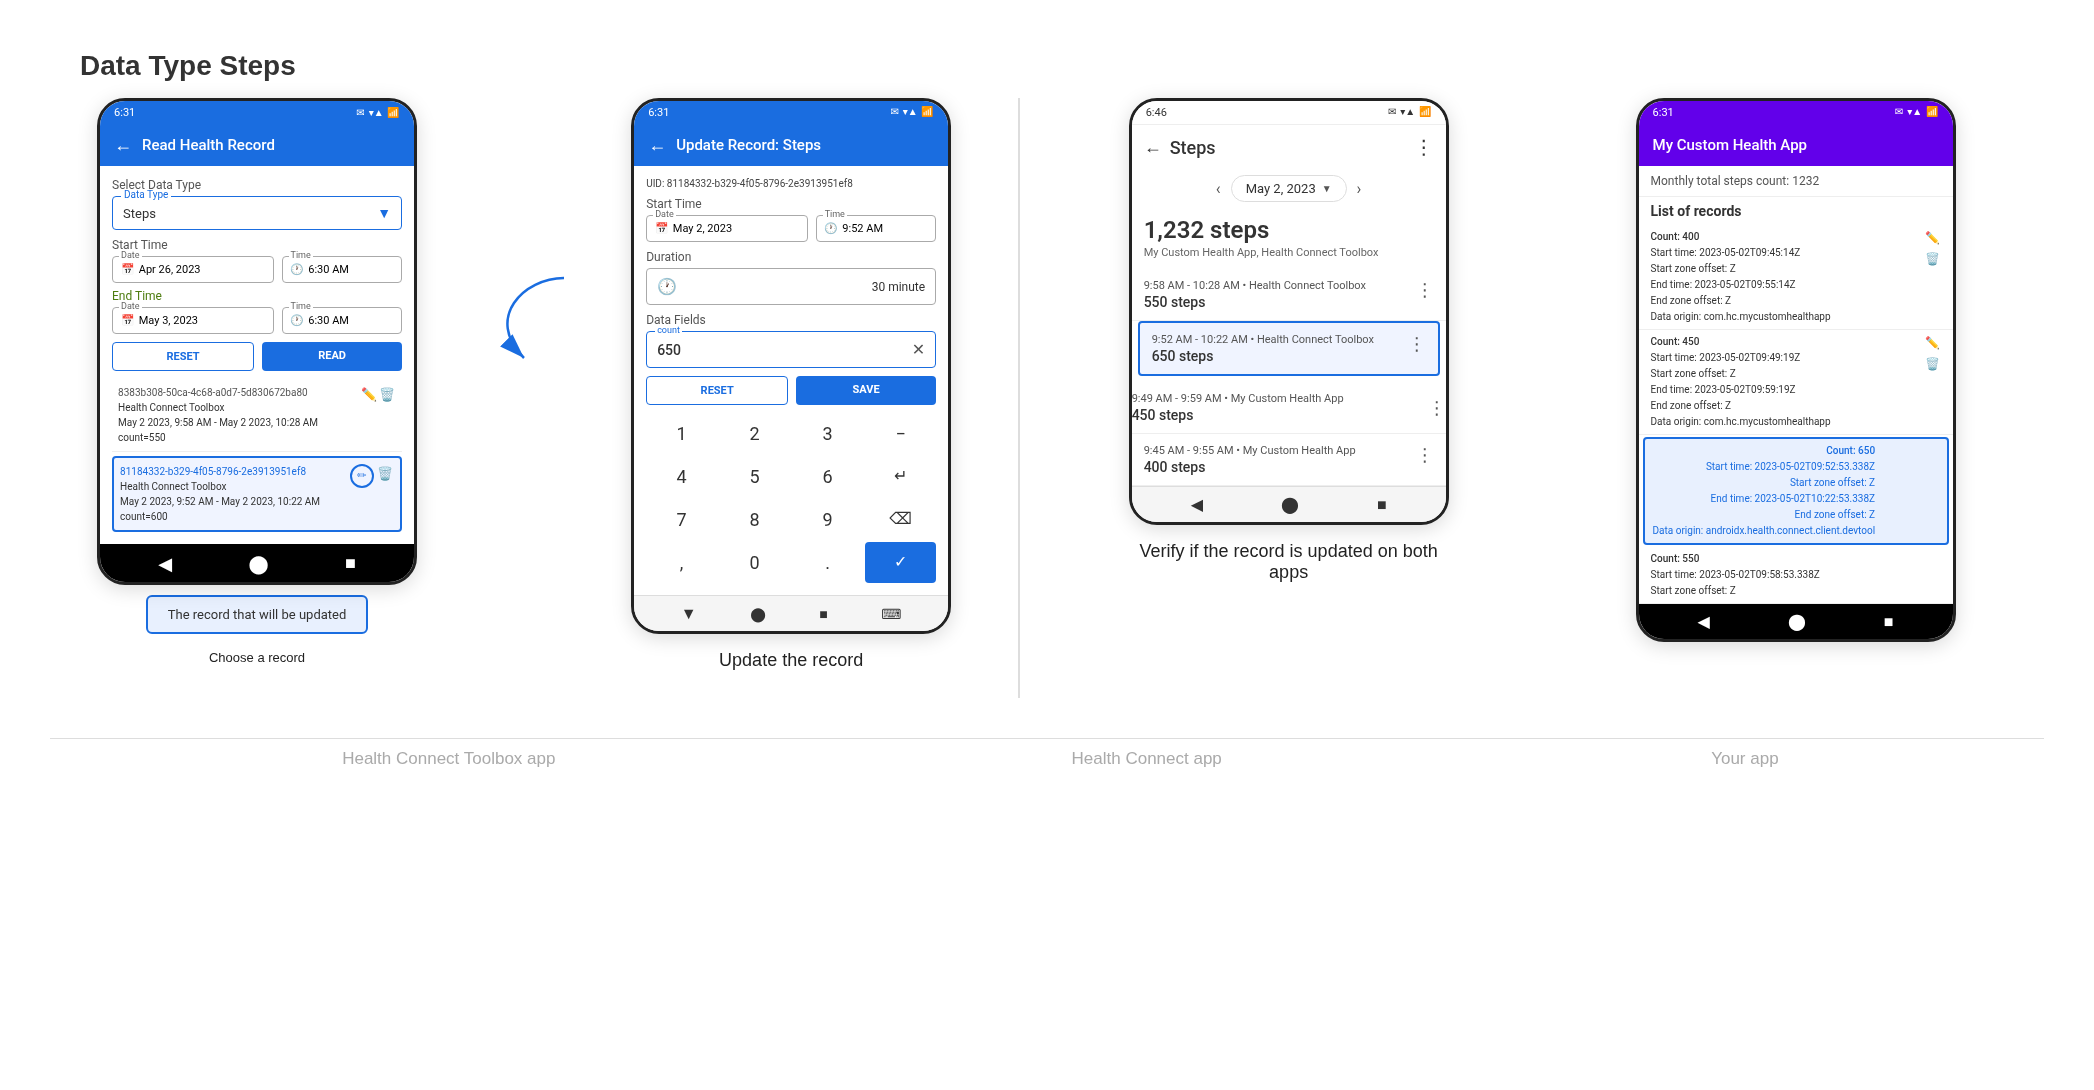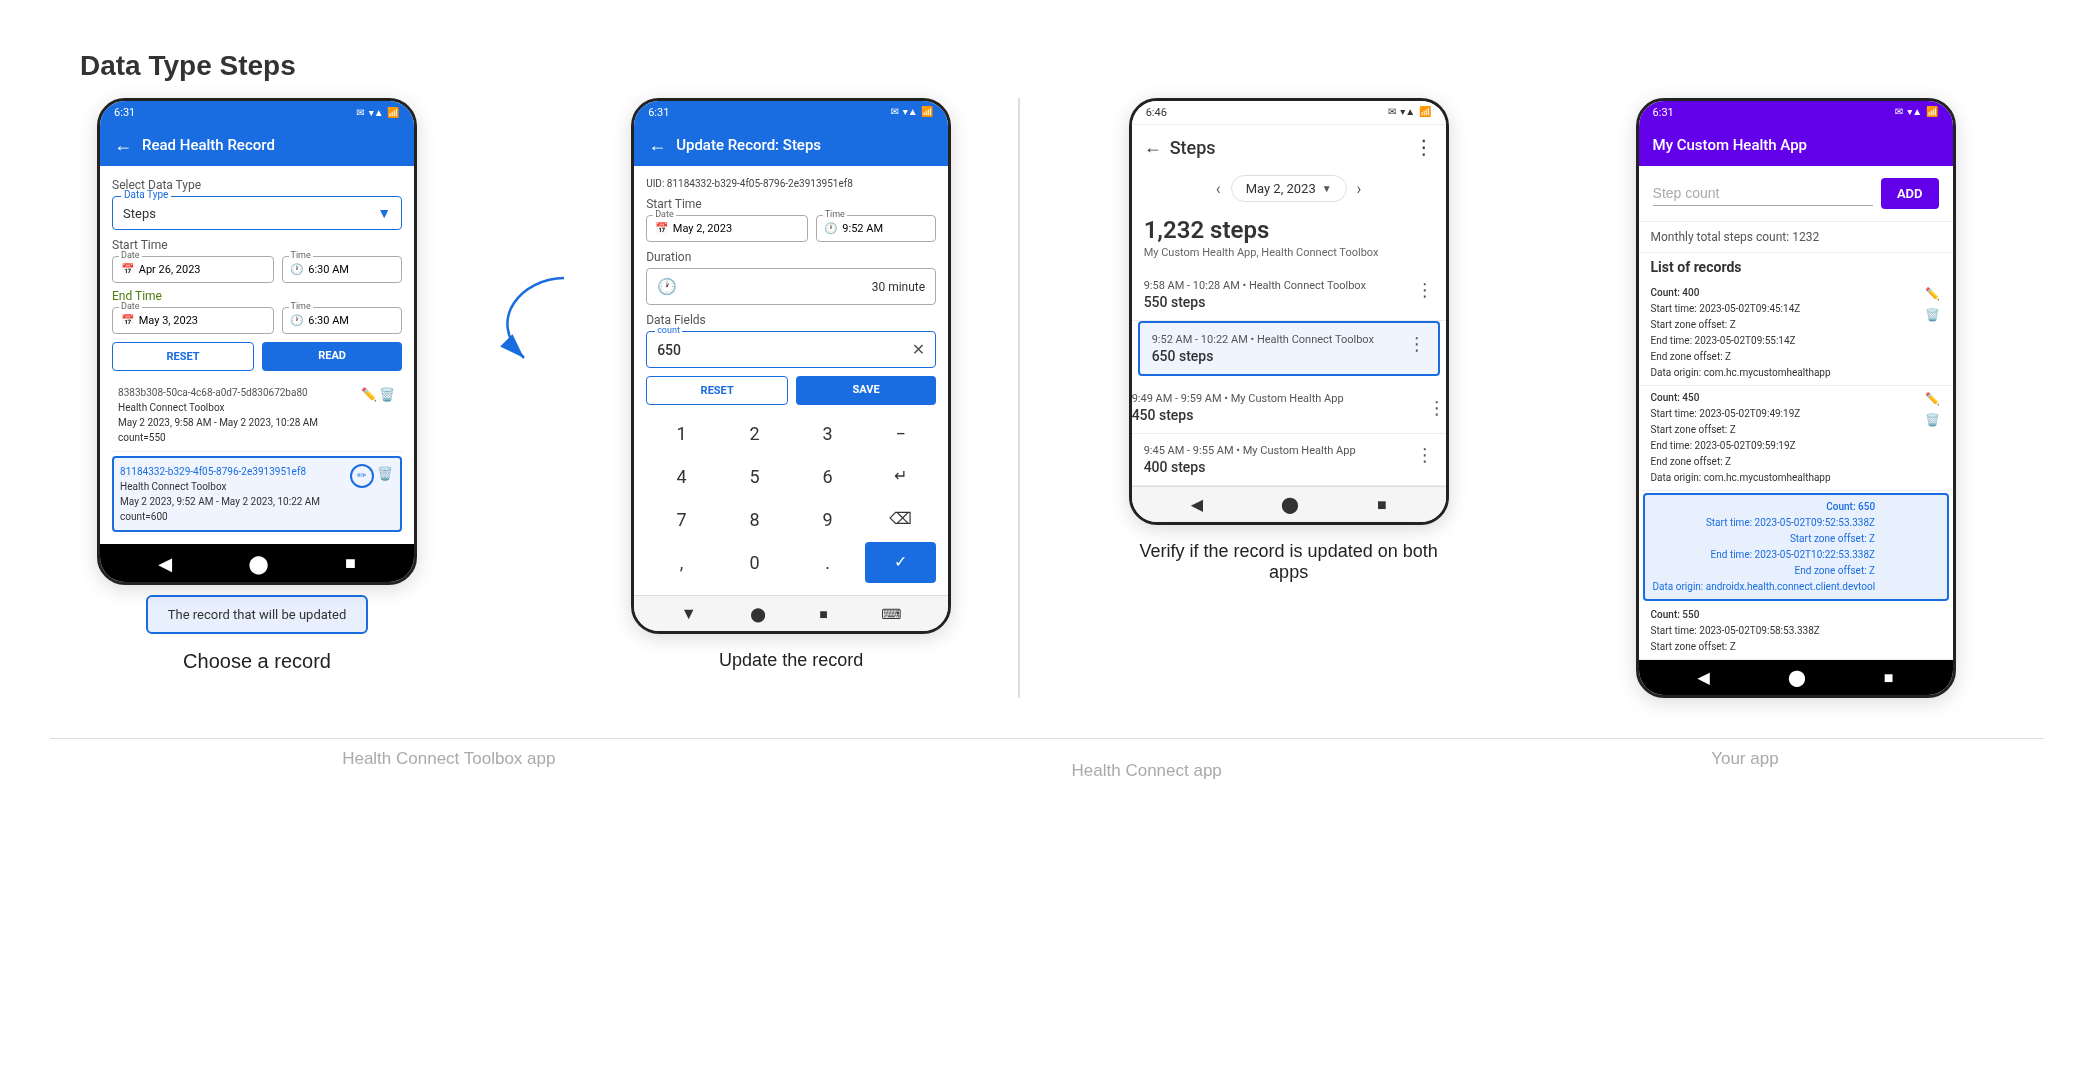--- a/index.html
+++ b/index.html
@@ -113,21 +113,21 @@
           <span style="color:#fff; font-size:18px;">◀</span>
           <span style="color:#fff; font-size:18px;">⬤</span>
           <span style="color:#fff; font-size:18px;">■</span>
         </div>
       </div>
 
       <div style="border:2px solid #1a6de0; border-radius:6px; background:#e8f0fe; padding:10px 20px; font-size:13px; color:#333; text-align:center; margin-top:10px; max-width:260px;">
         <span>The record that will be updated</span>
       </div>
 
-      <div style="margin-top:16px; font-size:20px; font-weight:500; color:#222; text-align:center; font-family:Arial;">Choose a record</div>
+      <div style="margin-top:16px; font-size:13px; font-weight:500; color:#222; text-align:center; font-family:Arial;">Choose a record</div>
     </div>
 
     <div style="width:100px; display:flex; align-items:center; justify-content:center; padding-top:160px; flex-shrink:0;">
       <svg width="100" height="120" viewBox="0 0 100 120" fill="none" xmlns="http://www.w3.org/2000/svg">
         <path d="M 90 20 C 50 20, 10 60, 50 100" stroke="#1a6de0" stroke-width="2.5" fill="none" marker-end="url(#arrowhead)"></path>
         <defs>
           <marker id="arrowhead" markerWidth="10" markerHeight="7" refX="10" refY="3.5" orient="auto">
             <polygon points="0 0, 10 3.5, 0 7" fill="#1a6de0"></polygon>
           </marker>
         </defs>
@@ -303,26 +303,20 @@
             <span>✉</span>
               <span>▾▲</span>
               <span>📶</span>
           </div>
         </div>
 
         <div style="background:#6200ea; padding:12px 14px; color:white; font-size:15px; font-weight:500;">
           <span>My Custom Health App</span>
         </div>
 
-        <div style="display:flex; align-items:center; gap:8px; padding:12px 14px; border-bottom:1px solid #eee;">
-          <div style="flex:1; border:none; border-bottom:1px solid #aaa; font-size:14px; color:#aaa; padding:4px 0; font-family:Arial;">
-            <span style="color:#aaa;">Step count</span>
-          </div>
-          <div style="background:#6200ea; color:white; padding:8px 16px; border-radius:4px; font-size:13px; font-weight:600; cursor:pointer;">ADD</div>
-        </div>
 
         <div style="font-size:12px; color:#555; padding:8px 12px; border-bottom:1px solid #eee;">Monthly total steps count: 1232</div>
 
         <div style="font-size:14px; font-weight:700; padding:6px 12px; color:#333;">List of records</div>
 
         <div style="font-size:10px; color:#333; padding:4px 12px; border-bottom:1px solid #eee; line-height:1.6; display:flex; justify-content:space-between; align-items:flex-start;">
           <div>
             <div style="font-weight:500;">Count: 400</div>
             <div>Start time: 2023-05-02T09:45:14Z</div>
             <div>Start zone offset: Z</div>
@@ -379,21 +373,21 @@
   </div>
 
   <div style="width:100%; padding:20px 50px 0; margin-top:20px;">
     <div style="display:flex; width:100%;">
 
       <div style="flex:2; display:flex; flex-direction:column; align-items:center; border-top:1px solid #ddd; padding-top:10px;">
         <div style="font-size:17px; color:#aaa; font-family:Arial;">Health Connect Toolbox  app</div>
       </div>
 
       <div style="flex:3; display:flex; flex-direction:row;">
-        <div style="flex:1; display:flex; flex-direction:column; align-items:center; border-top:1px solid #ddd; padding-top:22px;">
+        <div style="flex:1; display:flex; flex-direction:column; align-items:center; border-top:1px solid #ddd; padding-top:10px;">
           <div style="font-size:17px; color:#aaa; font-family:Arial;">Health Connect app</div>
         </div>
         <div style="flex:1; display:flex; flex-direction:column; align-items:center; border-top:1px solid #ddd; padding-top:10px;">
           <div style="font-size:17px; color:#aaa; font-family:Arial;">Your app</div>
         </div>
       </div>
     </div>
   </div>
 
 </div>

